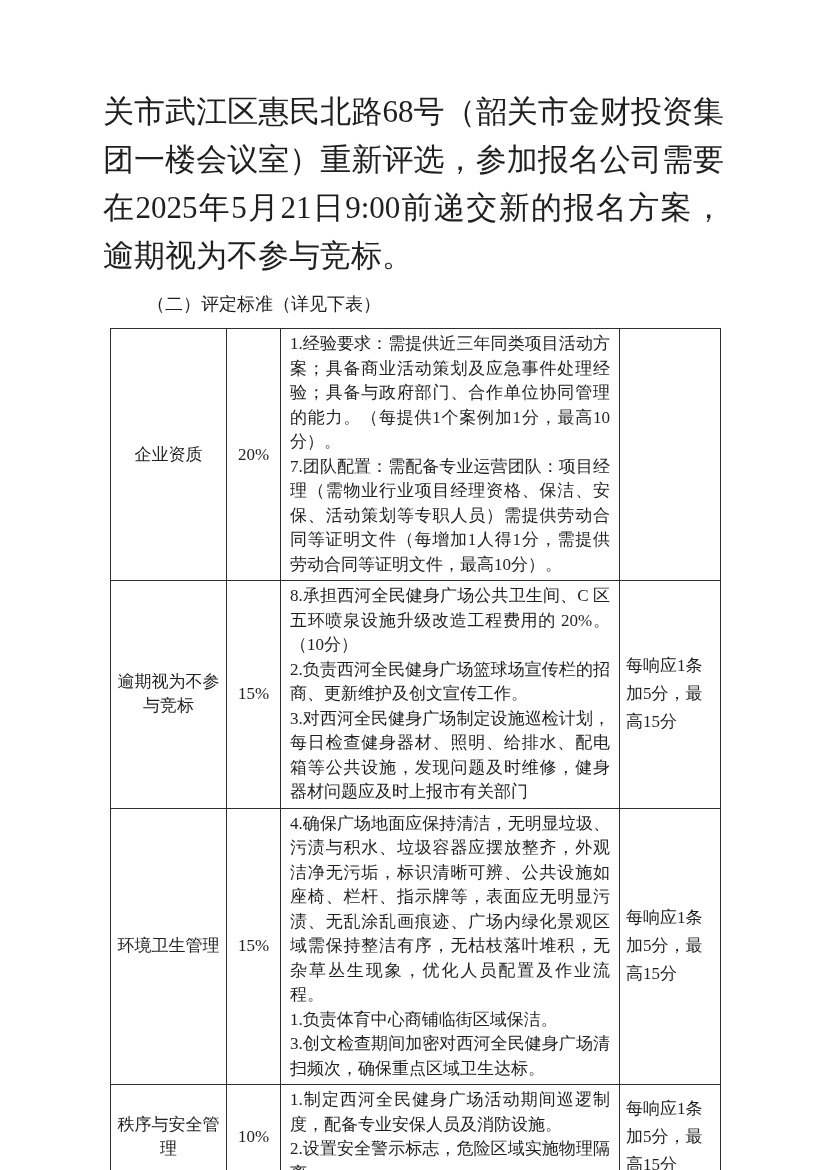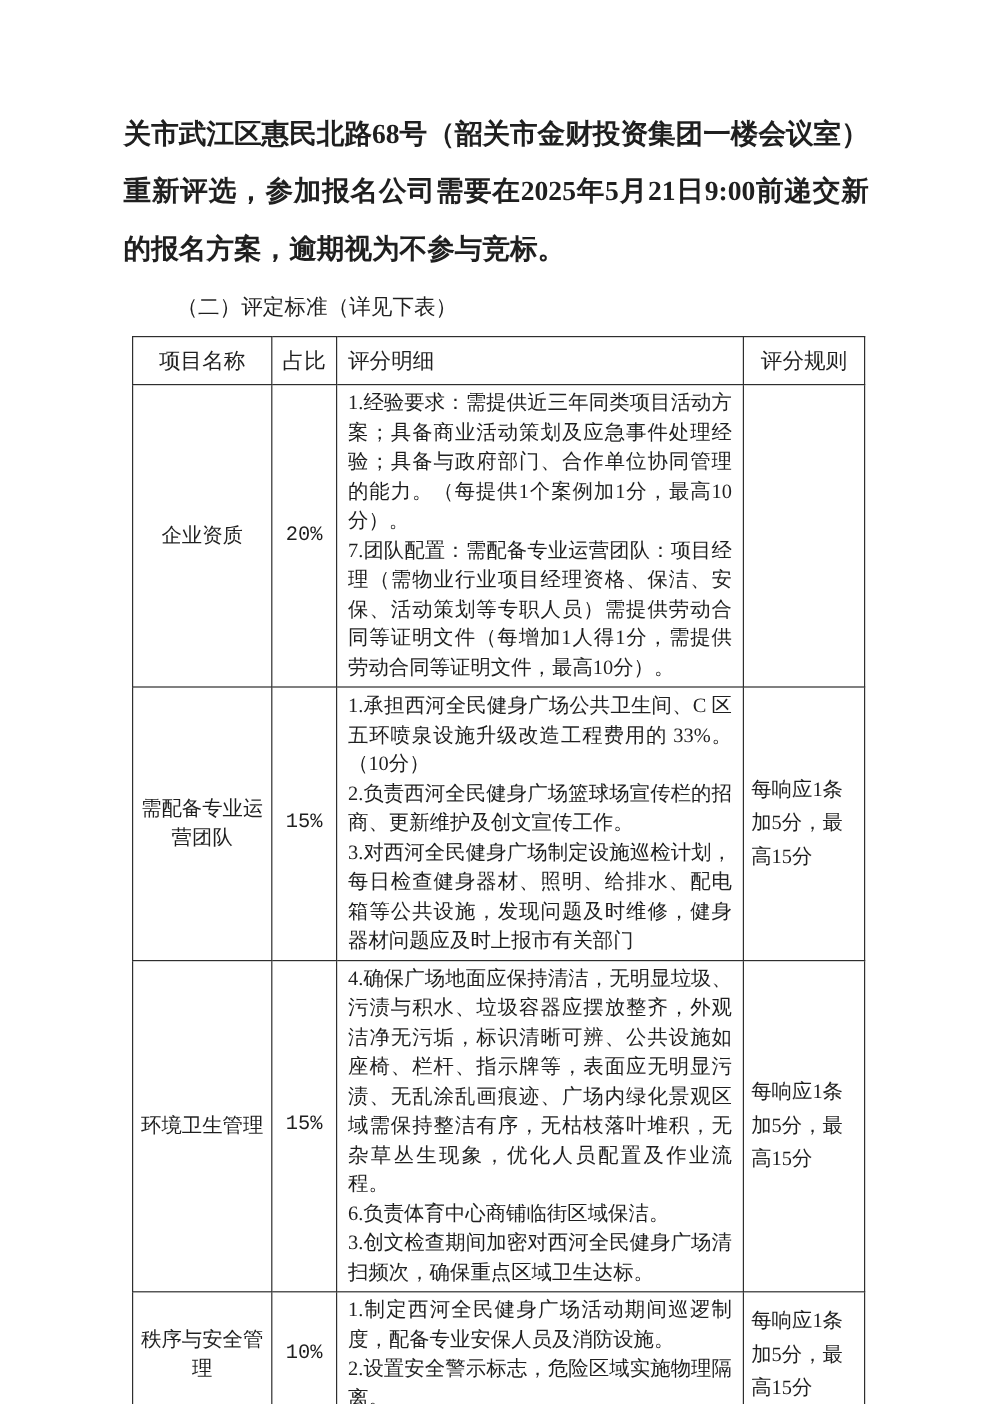--- a/index.html
+++ b/index.html
@@ -17,25 +17,24 @@
     color:var(--ink);
     overflow:hidden;
   }
   .page{
     position:absolute;
     left:103px;
     top:88px;
     width:621px;
   }
   .body-paragraph{
-    font-size:23px;
+    font-size:31px;
     line-height:48px;
     text-align:justify;
     text-justify:inter-ideograph;
-    font-weight:bold;
   }
   .section-heading{
     font-size:18px;
     line-height:48px;
     text-indent:44px;
     white-space:nowrap;
   }
   table.eval{
     margin-left:7px;
     width:610px;
@@ -53,21 +52,21 @@
   }
   tr.rh{height:40px;}
   tr.r0{height:215px;}
   tr.r1{height:204px;}
   tr.r2{height:231px;}
   tr.r3{height:92px;}
   th{font-weight:bold;font-size:18px;}
   th.c-name,th.c-pct,th.c-rule{text-align:center;}
   th.c-det{text-align:left;padding-left:9px;}
   td.name-cell{text-align:center;padding:2px 4px;margin-top:28px;}
-  td.pct-cell{text-align:center;font-family:Liberation Mono, monospace;}
+  td.pct-cell{text-align:center;}
   td.det-cell{padding:3px 9px 3px 9px;vertical-align:middle;}
   td.det-cell p{
     text-align:justify;
     text-justify:inter-ideograph;
     line-height:24.5px;
   }
   td.rule-cell{padding:2px 6px;line-height:28px;}
 </style>
 </head>
 <body>
@@ -79,54 +78,48 @@
   <p class="section-heading">（二）评定标准（详见下表）</p>
 
   <table class="eval">
     <colgroup>
       <col style="width:116px">
       <col style="width:54px">
       <col style="width:339px">
       <col style="width:101px">
     </colgroup>
     <tbody>
-      <tr class="rh">
-        <th class="c-name">项目名称</th>
-        <th class="c-pct">占比</th>
-        <th class="c-det">评分明细</th>
-        <th class="c-rule">评分规则</th>
-      </tr>
 
       <tr class="r0">
         <td class="name-cell">企业资质</td>
         <td class="pct-cell">20%</td>
         <td class="det-cell">
           <p>1.经验要求：需提供近三年同类项目活动方案；具备商业活动策划及应急事件处理经验；具备与政府部门、合作单位协同管理的能力。（每提供1个案例加1分，最高10分）。</p>
           <p>7.团队配置：需配备专业运营团队：项目经理（需物业行业项目经理资格、保洁、安保、活动策划等专职人员）需提供劳动合同等证明文件（每增加1人得1分，需提供劳动合同等证明文件，最高10分）。</p>
         </td>
         <td class="rule-cell"></td>
       </tr>
 
       <tr class="r1">
-        <td class="name-cell">需配备专业运营团队</td>
+        <td class="name-cell">逾期视为不参与竞标</td>
         <td class="pct-cell">15%</td>
         <td class="det-cell">
-          <p>1.承担西河全民健身广场公共卫生间、C 区五环喷泉设施升级改造工程费用的 33%。（10分）</p>
+          <p>8.承担西河全民健身广场公共卫生间、C 区五环喷泉设施升级改造工程费用的 20%。（10分）</p>
           <p>2.负责西河全民健身广场篮球场宣传栏的招商、更新维护及创文宣传工作。</p>
           <p>3.对西河全民健身广场制定设施巡检计划，每日检查健身器材、照明、给排水、配电箱等公共设施，发现问题及时维修，健身器材问题应及时上报市有关部门</p>
         </td>
         <td class="rule-cell">每响应1条加5分，最高15分</td>
       </tr>
 
       <tr class="r2">
         <td class="name-cell">环境卫生管理</td>
         <td class="pct-cell">15%</td>
         <td class="det-cell">
           <p>4.确保广场地面应保持清洁，无明显垃圾、污渍与积水、垃圾容器应摆放整齐，外观洁净无污垢，标识清晰可辨、公共设施如座椅、栏杆、指示牌等，表面应无明显污渍、无乱涂乱画痕迹、广场内绿化景观区域需保持整洁有序，无枯枝落叶堆积，无杂草丛生现象，优化人员配置及作业流程。</p>
-          <p>6.负责体育中心商铺临街区域保洁。</p>
+          <p>1.负责体育中心商铺临街区域保洁。</p>
           <p>3.创文检查期间加密对西河全民健身广场清扫频次，确保重点区域卫生达标。</p>
         </td>
         <td class="rule-cell">每响应1条加5分，最高15分</td>
       </tr>
 
       <tr class="r3">
         <td class="name-cell">秩序与安全管理</td>
         <td class="pct-cell">10%</td>
         <td class="det-cell">
           <p>1.制定西河全民健身广场活动期间巡逻制度，配备专业安保人员及消防设施。</p>

